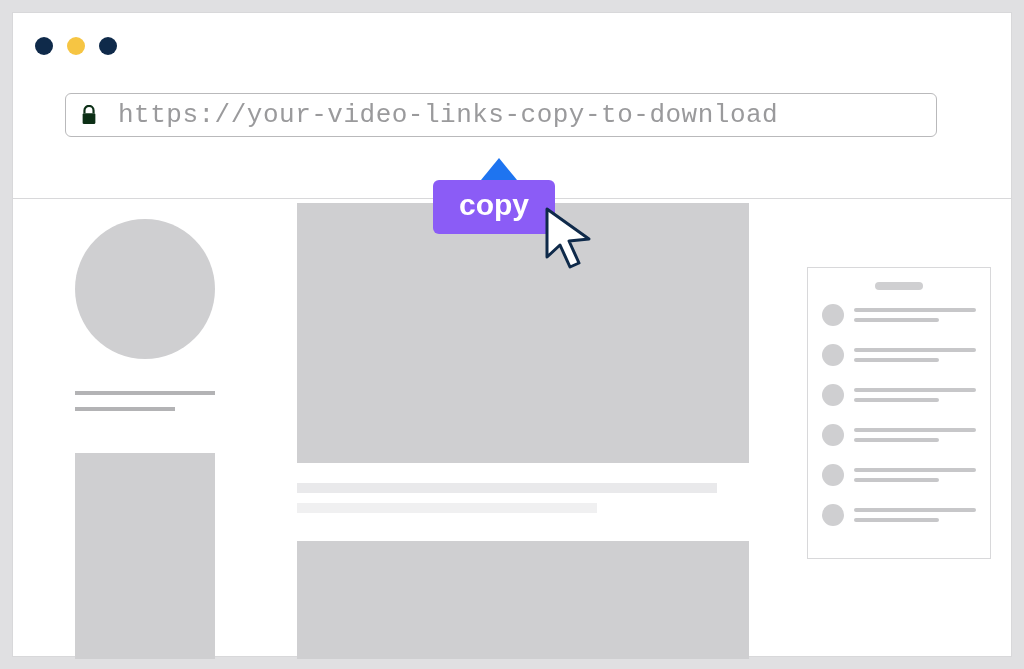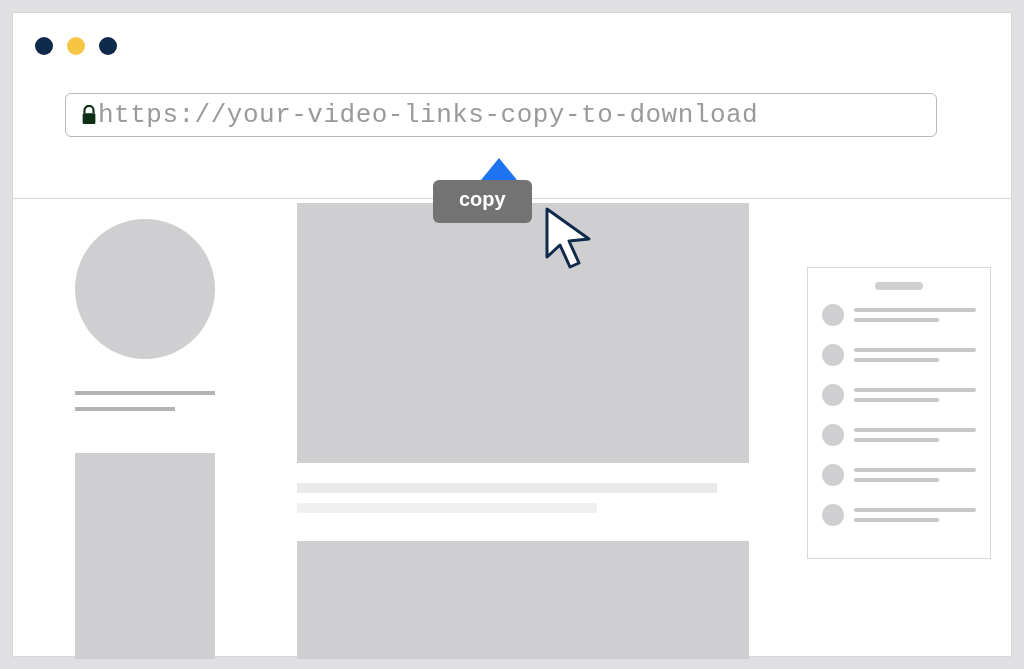--- a/index.html
+++ b/index.html
@@ -32,21 +32,21 @@
     position: absolute;
     left: 52px;
     top: 80px;
     width: 872px;
     height: 44px;
     border: 1px solid #b9b9bb;
     border-radius: 6px;
     display: flex;
     align-items: center;
     padding: 0 14px;
-    gap: 0;
+    gap: 20px;
     background: #fff;
   }
   .lock-icon svg { display: block; }
   .url-text {
     font-size: 26px;
     letter-spacing: 0.5px;
     color: #9a9a9c;
     font-family: "Courier New", ui-monospace, monospace;
     white-space: nowrap;
   }
@@ -68,23 +68,23 @@
     z-index: 5;
   }
   .tooltip-arrow {
     width: 0; height: 0;
     border-left: 18px solid transparent;
     border-right: 18px solid transparent;
     border-bottom: 22px solid #1e74f0;
     margin-left: 48px;
   }
   .tooltip-body {
-    background: #737373;
+    background: #8b5cf6;
     color: #fff;
-    font-size: 20px;
+    font-size: 30px;
     font-weight: 600;
     padding: 8px 26px 12px 26px;
     border-radius: 6px;
   }
 
   
   .cursor {
     position: absolute;
     left: 530px;
     top: 192px;

